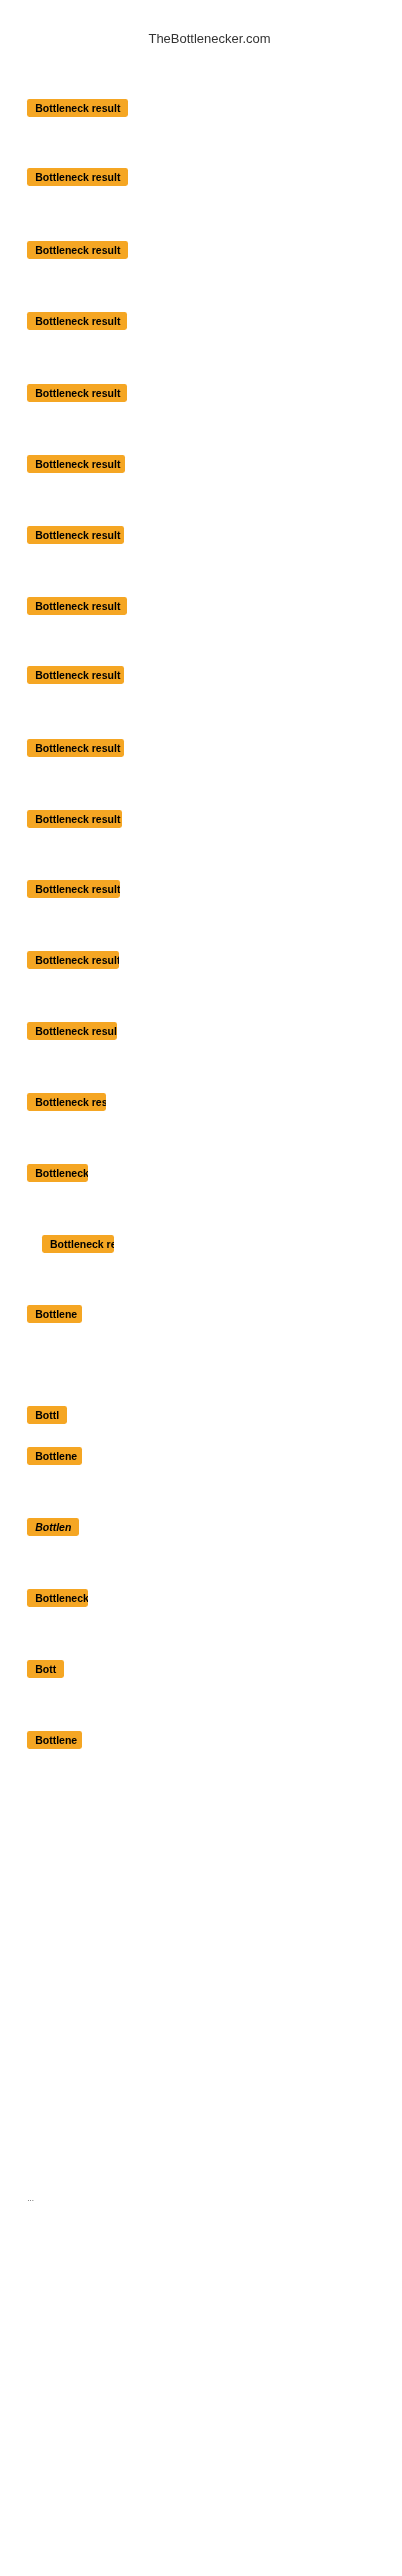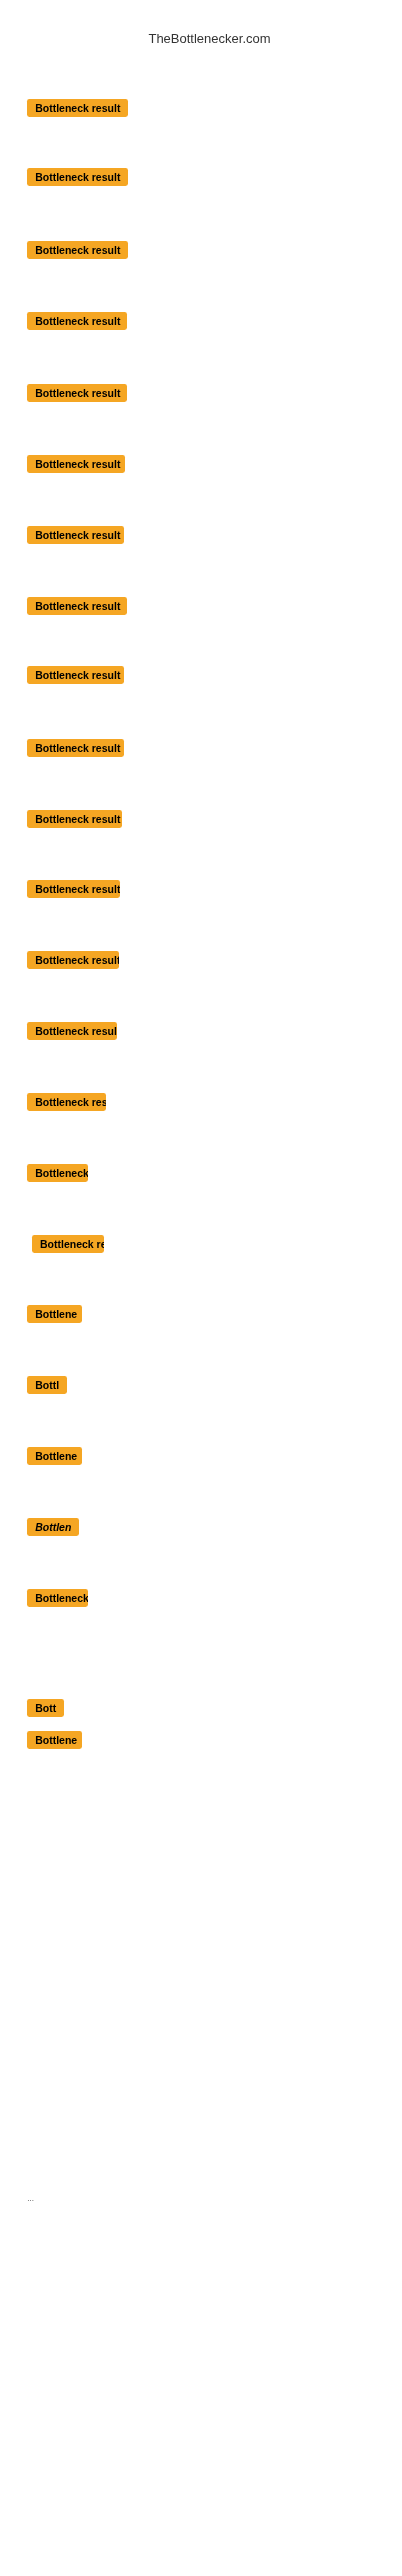--- a/index.html
+++ b/index.html
@@ -54,23 +54,23 @@
     <div style="position: absolute; top: 457px; left: 3.2px;"><span class="bottleneck-badge" style="max-width: 97px; overflow: hidden; display: inline-block;">Bottleneck result</span></div>
     <div style="position: absolute; top: 528px; left: 3.2px;"><span class="bottleneck-badge" style="max-width: 100px; overflow: hidden; display: inline-block;">Bottleneck result</span></div>
     <div style="position: absolute; top: 597px; left: 3.2px;"><span class="bottleneck-badge" style="max-width: 97px; overflow: hidden; display: inline-block;">Bottleneck result</span></div>
     <div style="position: absolute; top: 670px; left: 3.2px;"><span class="bottleneck-badge" style="max-width: 97px; overflow: hidden; display: inline-block;">Bottleneck result</span></div>
     <div style="position: absolute; top: 741px; left: 3.2px;"><span class="bottleneck-badge" style="max-width: 95px; overflow: hidden; display: inline-block;">Bottleneck result</span></div>
     <div style="position: absolute; top: 811px; left: 3.2px;"><span class="bottleneck-badge" style="max-width: 93px; overflow: hidden; display: inline-block;">Bottleneck result</span></div>
     <div style="position: absolute; top: 882px; left: 3.2px;"><span class="bottleneck-badge" style="max-width: 92px; overflow: hidden; display: inline-block;">Bottleneck result</span></div>
     <div style="position: absolute; top: 953px; left: 3.2px;"><span class="bottleneck-badge" style="max-width: 90px; overflow: hidden; display: inline-block;">Bottleneck result</span></div>
     <div style="position: absolute; top: 1024px; left: 3.2px; text-align: right;"><span class="bottleneck-badge" style="max-width: 79px; overflow: hidden; display: inline-block;">Bottleneck res</span></div>
     <div style="position: absolute; top: 1095px; left: 3.2px;"><span class="bottleneck-badge" style="max-width: 61px; overflow: hidden; display: inline-block;">Bottleneck</span></div>
-    <div style="position: absolute; top: 1166px; left: 8px;"><span class="bottleneck-badge" style="max-width: 72px; overflow: hidden; display: inline-block;">Bottleneck re</span></div>
+    <div style="position: absolute; top: 1166px; left: 18px;"><span class="bottleneck-badge" style="max-width: 72px; overflow: hidden; display: inline-block;">Bottleneck re</span></div>
     <div style="position: absolute; top: 1236px; left: 3.2px;"><span class="bottleneck-badge" style="max-width: 55px; overflow: hidden; display: inline-block;">Bottlene</span></div>
-    <div style="position: absolute; top: 1307px; left: 3.2px;"><span class="bottleneck-badge" style="max-width: 42px; overflow: hidden; display: inline-block;">Bottl</span></div>
+    <div style="position: absolute; top: 1337px; left: 3.2px;"><span class="bottleneck-badge" style="max-width: 42px; overflow: hidden; display: inline-block;">Bottl</span></div>
     <div style="position: absolute; top: 1378px; left: 3.2px;"><span class="bottleneck-badge" style="max-width: 55px; overflow: hidden; display: inline-block;">Bottlene</span></div>
     <div style="position: absolute; top: 1449px; left: 3.2px;"><span class="bottleneck-badge" style="max-width: 52px; overflow: hidden; display: inline-block; font-style: italic;">Bottlen</span></div>
     <div style="position: absolute; top: 1520px; left: 3.2px;"><span class="bottleneck-badge" style="max-width: 61px; overflow: hidden; display: inline-block;">Bottleneck</span></div>
-    <div style="position: absolute; top: 1591px; left: 3.2px; margin-top: 39px;"><span class="bottleneck-badge" style="max-width: 37px; overflow: hidden; display: inline-block;">Bott</span></div>
+    <div style="position: absolute; top: 1591px; left: 3.2px;"><span class="bottleneck-badge" style="max-width: 37px; overflow: hidden; display: inline-block;">Bott</span></div>
     <div style="position: absolute; top: 1662px; left: 3.2px;"><span class="bottleneck-badge" style="max-width: 55px; overflow: hidden; display: inline-block;">Bottlene</span></div>
     <div style="position: absolute; top: 2125px; left: 3.2px; font-size: 8px; color: rgb(51, 51, 51);">...</div>
   </div>
 
 
 </body></html>

